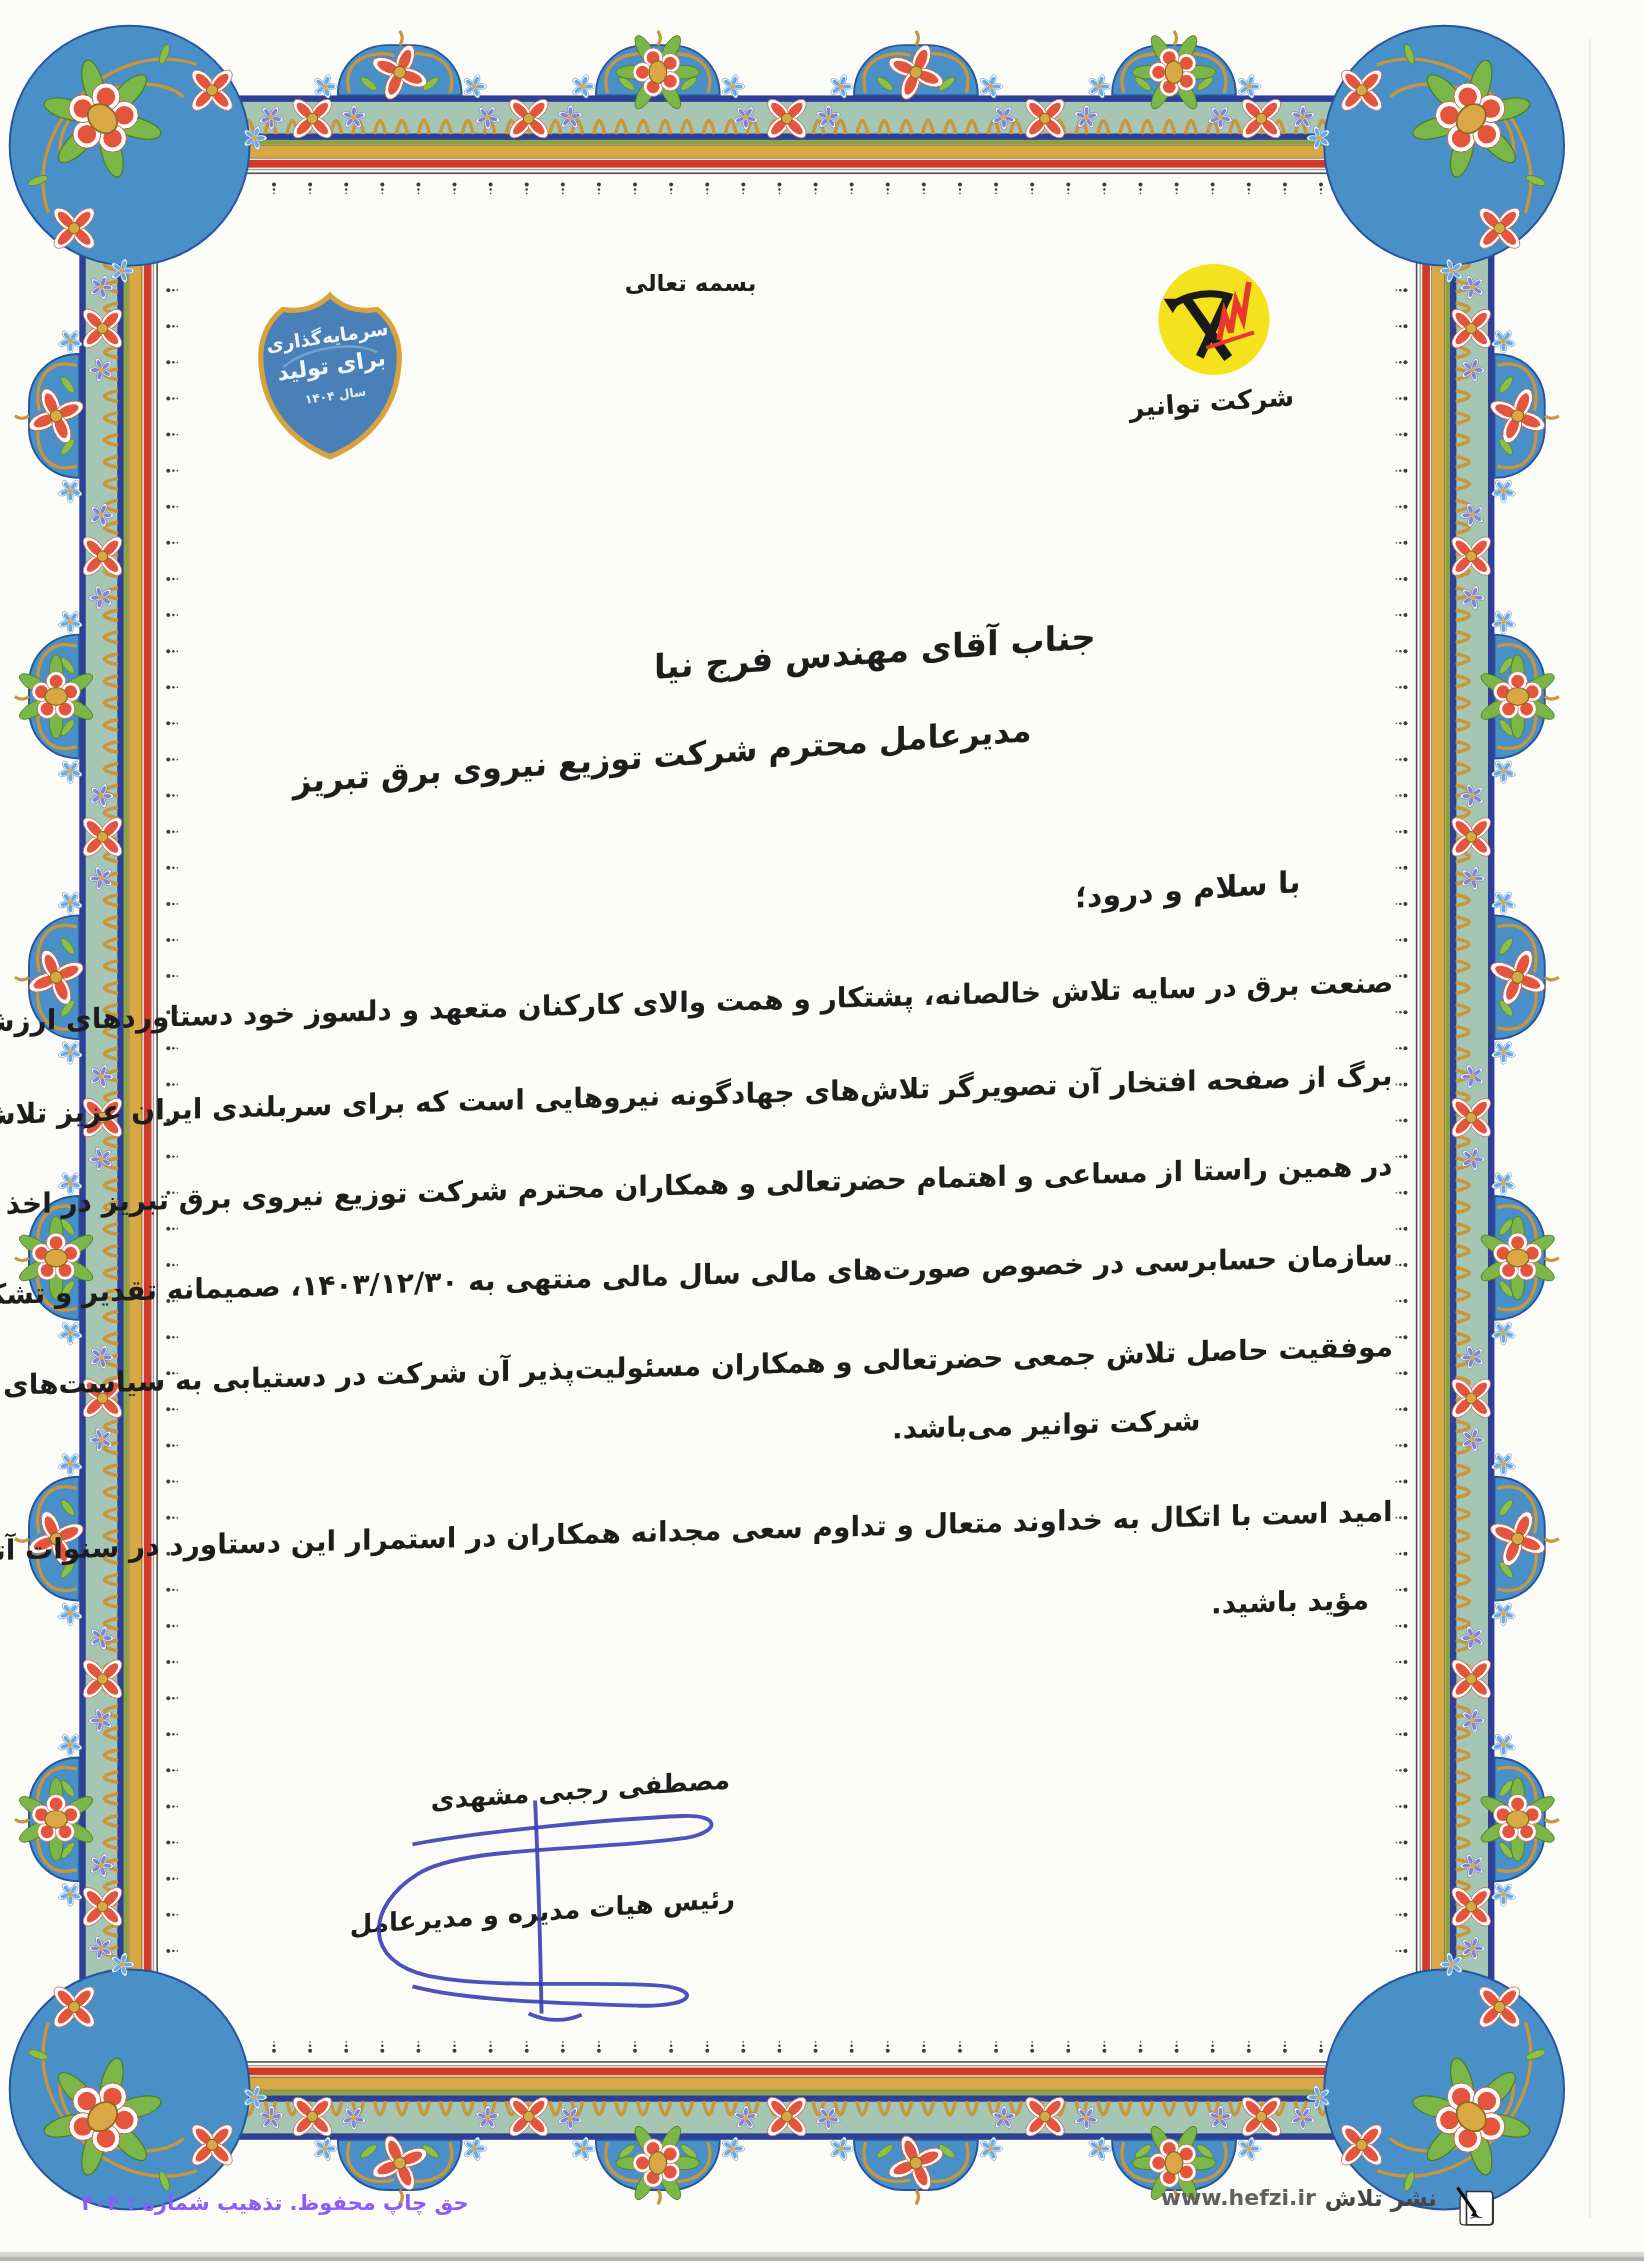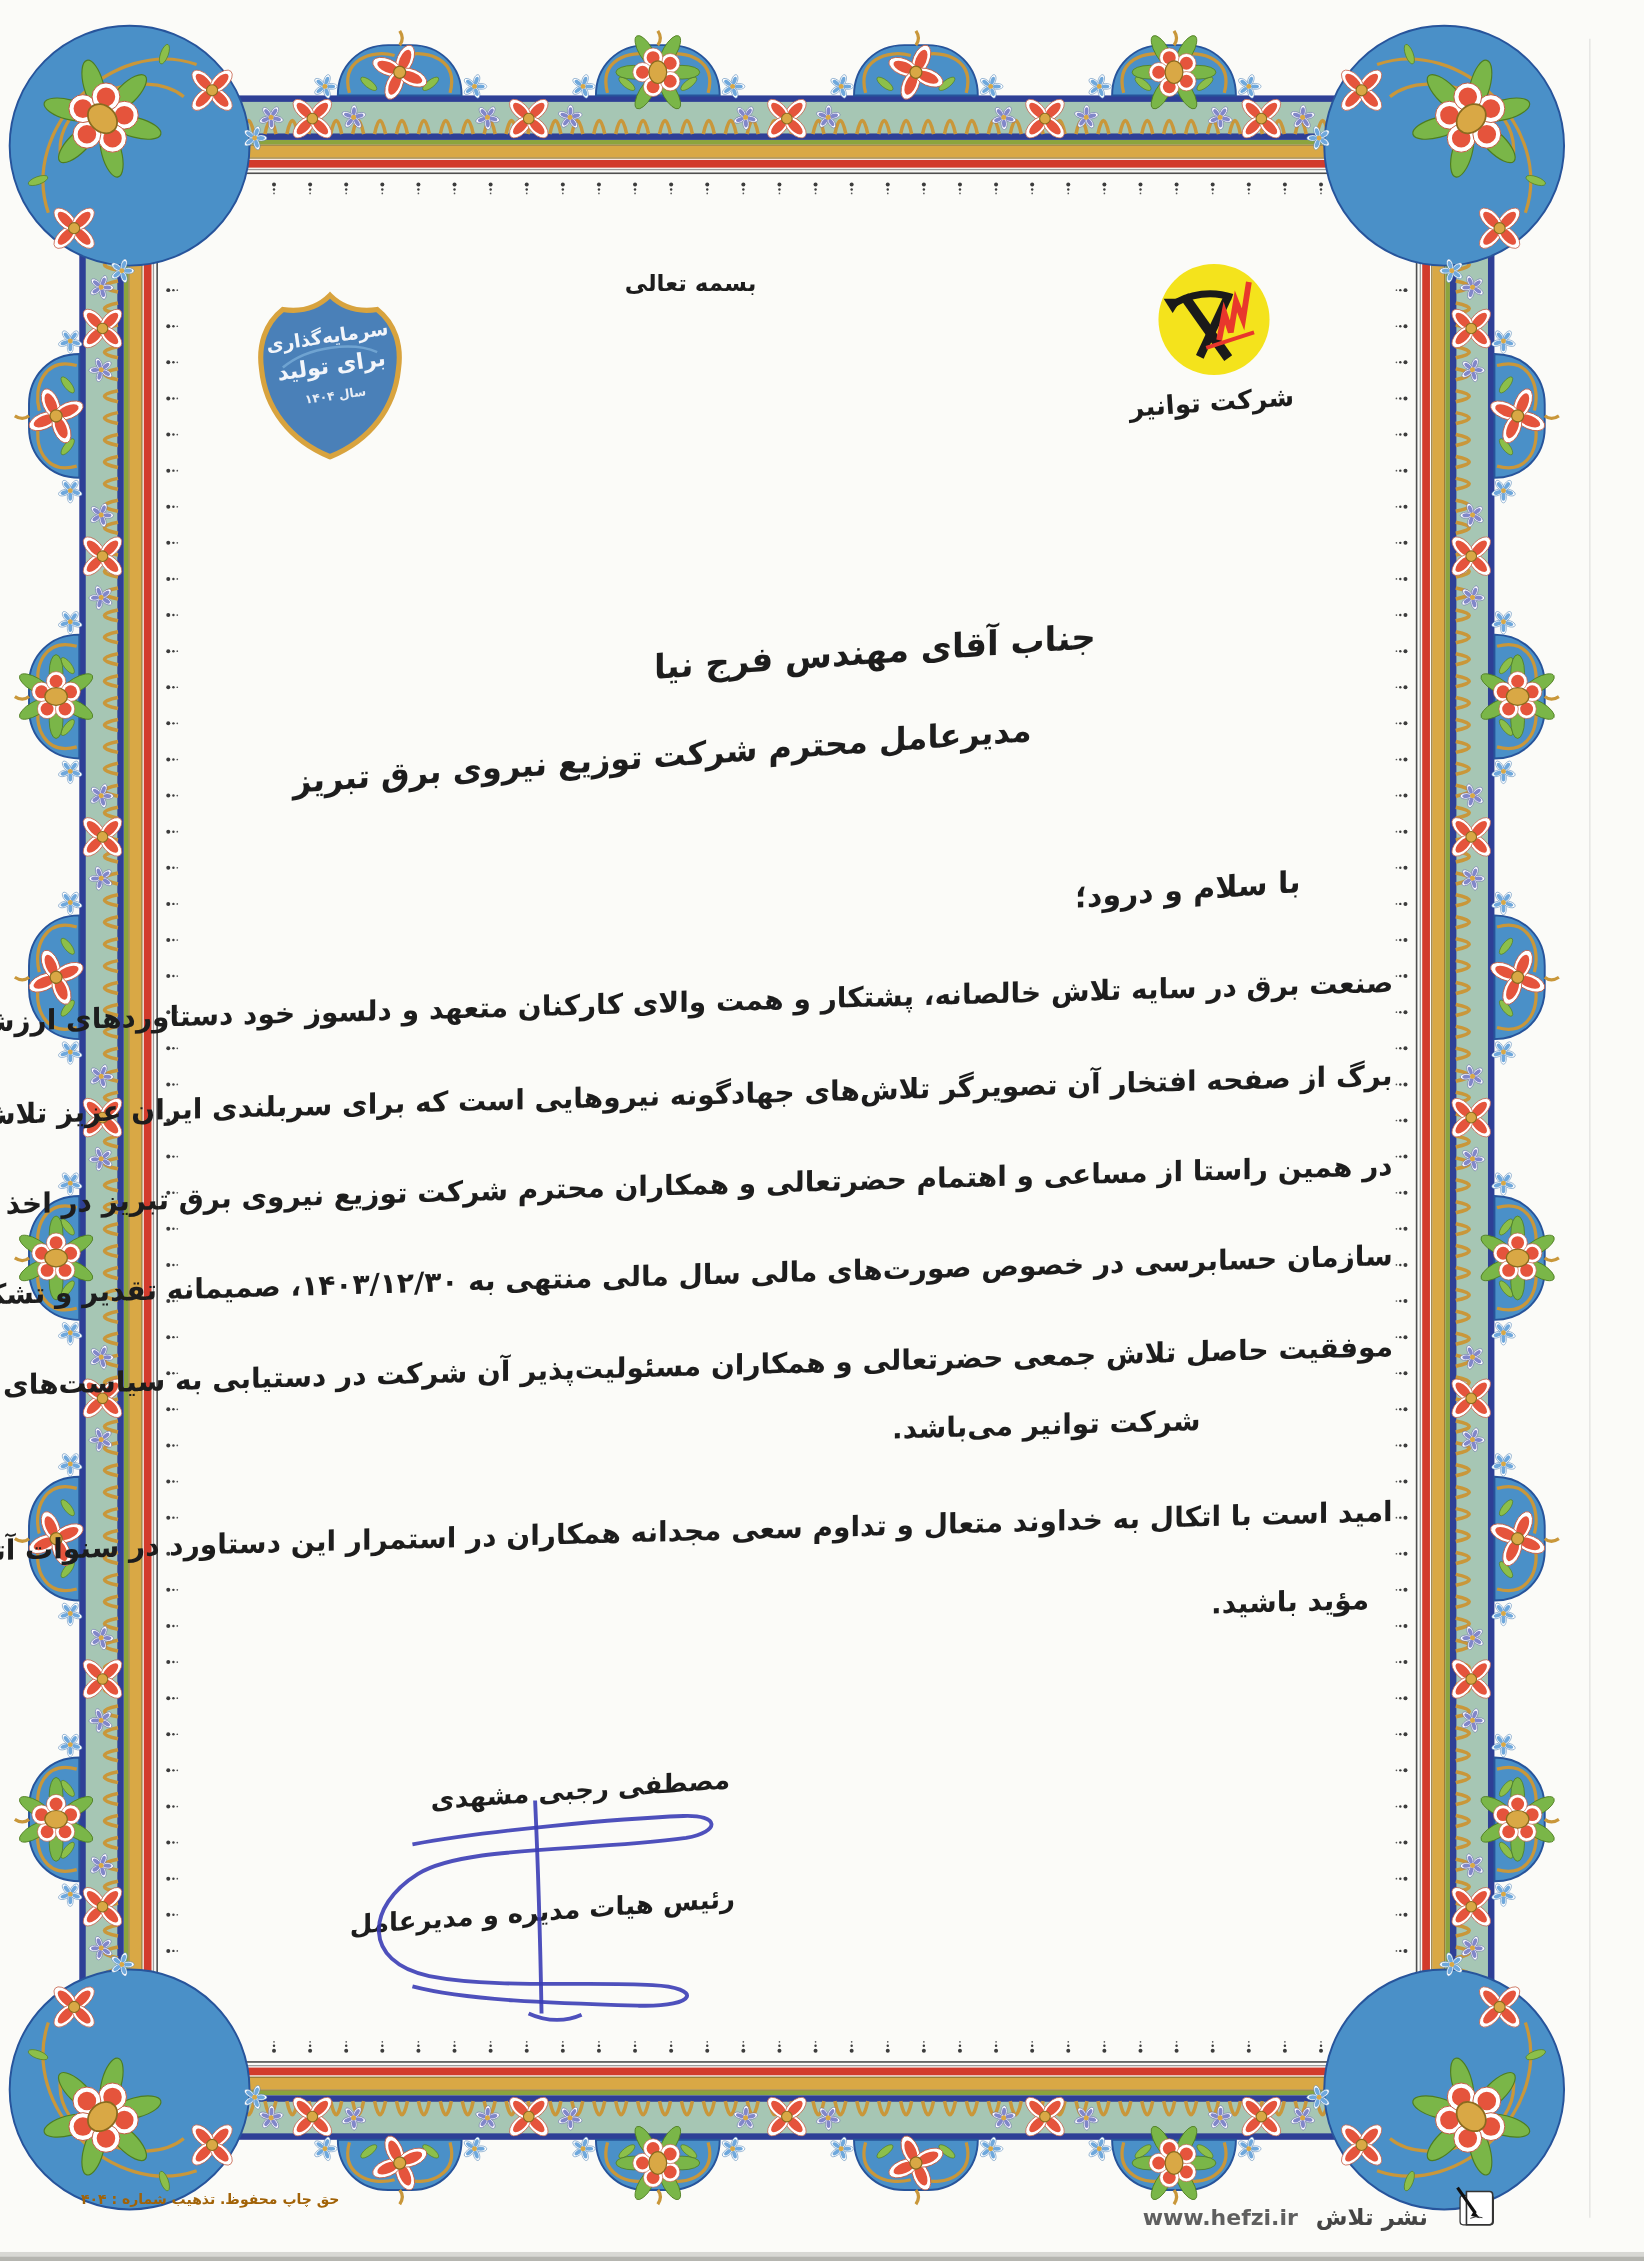--- a/index.html
+++ b/index.html
@@ -9,21 +9,21 @@
   .layer{z-index:2}
   .fa{font-family:"DejaVu Sans",sans-serif;direction:rtl;unicode-bidi:embed;
       white-space:nowrap;color:#1d1d1d;font-weight:bold}
   .lat{font-family:"DejaVu Sans",sans-serif;direction:ltr;white-space:nowrap;font-weight:bold}
   .center{text-align:center}
   .bodyline{font-size:28px;transform:skewY(-1.6deg);transform-origin:100% 50%}
   .calligraphic{transform:skewY(-4deg);transform-origin:100% 50%}
   #frame-svg{position:absolute;left:0;top:0;z-index:0}
   #signature-svg{z-index:3}
   .badge-text{color:#f2f5fa;text-align:center;transform:rotate(-8deg)}
-  .footer-right{display:flex;direction:ltr;align-items:flex-end;gap:18px}
+  .footer-right{display:flex;direction:ltr;align-items:flex-start;gap:9px}
 </style>
 </head>
 <body>
 
 <svg id="frame-svg" width="1644" height="2261" viewBox="0 0 2550 3507">
     <defs>
       <g id="pf">
         <g transform="rotate(45)">
           <ellipse cx="17" rx="19" ry="10" fill="#fff" stroke="#c45a42" stroke-width="1"></ellipse>
           <ellipse cx="16" rx="14" ry="6.5" fill="#e5543c"></ellipse>
@@ -976,21 +976,21 @@
 
 <div class="abs layer fa center calligraphic" style="left:426px;top:1764px;width:309px;font-size:26px">مصطفی رجبی مشهدی</div>
 <div class="abs layer fa center calligraphic" style="left:387px;top:1883px;width:348px;font-size:26px">رئیس هیات مدیره و مدیرعامل</div>
 <svg id="signature-svg" class="abs" style="left:335px;top:1754px" width="426" height="284" viewBox="0 0 660 440">
   <path d="M120,140 C240,118 440,100 540,96 C596,94 598,120 544,130 C380,152 200,142 128,186
            C48,236 42,322 146,344 C250,364 390,352 492,358 C570,362 562,392 472,390
            C340,386 204,382 120,360" fill="none" stroke="#3b3db5" stroke-width="6" opacity="0.9"></path>
   <path d="M310,72 C314,160 318,290 320,402 M300,402 C330,416 360,414 382,404" fill="none" stroke="#3b3db5" stroke-width="6" opacity="0.9"></path>
 </svg>
 
-<div class="abs layer fa" style="left:81px;top:2191px;font-size:14px;color:#a16207">حق چاپ محفوظ. تذهیب شماره : ۴۰۴</div>
+<div class="abs layer fa" style="left:81px;top:2191px;font-size:21px;color:#8b5cf6">حق چاپ محفوظ. تذهیب شماره : ۴۰۴</div>
 <div class="abs layer footer-right" style="right:143px;top:2185px">
   <span class="lat" style="font-size:22px;color:#5f5f5f">www.hefzi.ir</span>
   <span class="fa" style="font-size:23px;color:#454545">نشر تلاش</span>
   <svg width="55" height="45" viewBox="0 0 86 70">
     <rect x="22" y="16" width="52" height="46" rx="5" fill="#fff" stroke="#333" stroke-width="2"></rect>
     <path d="M32,10 h36 a5,5 0 0 1 5,5 v42 a5,5 0 0 1 -5,5 h-36 z" fill="#fff" stroke="#333" stroke-width="2.5"></path>
     <line x1="18" y1="4" x2="46" y2="44" stroke="#111" stroke-width="5"></line>
     <path d="M44,40 l9,12 -14,-4 z" fill="#111"></path>
     <path d="M38,52 q9,-5 19,-1" stroke="#333" stroke-width="1.5" fill="none"></path>
   </svg>

